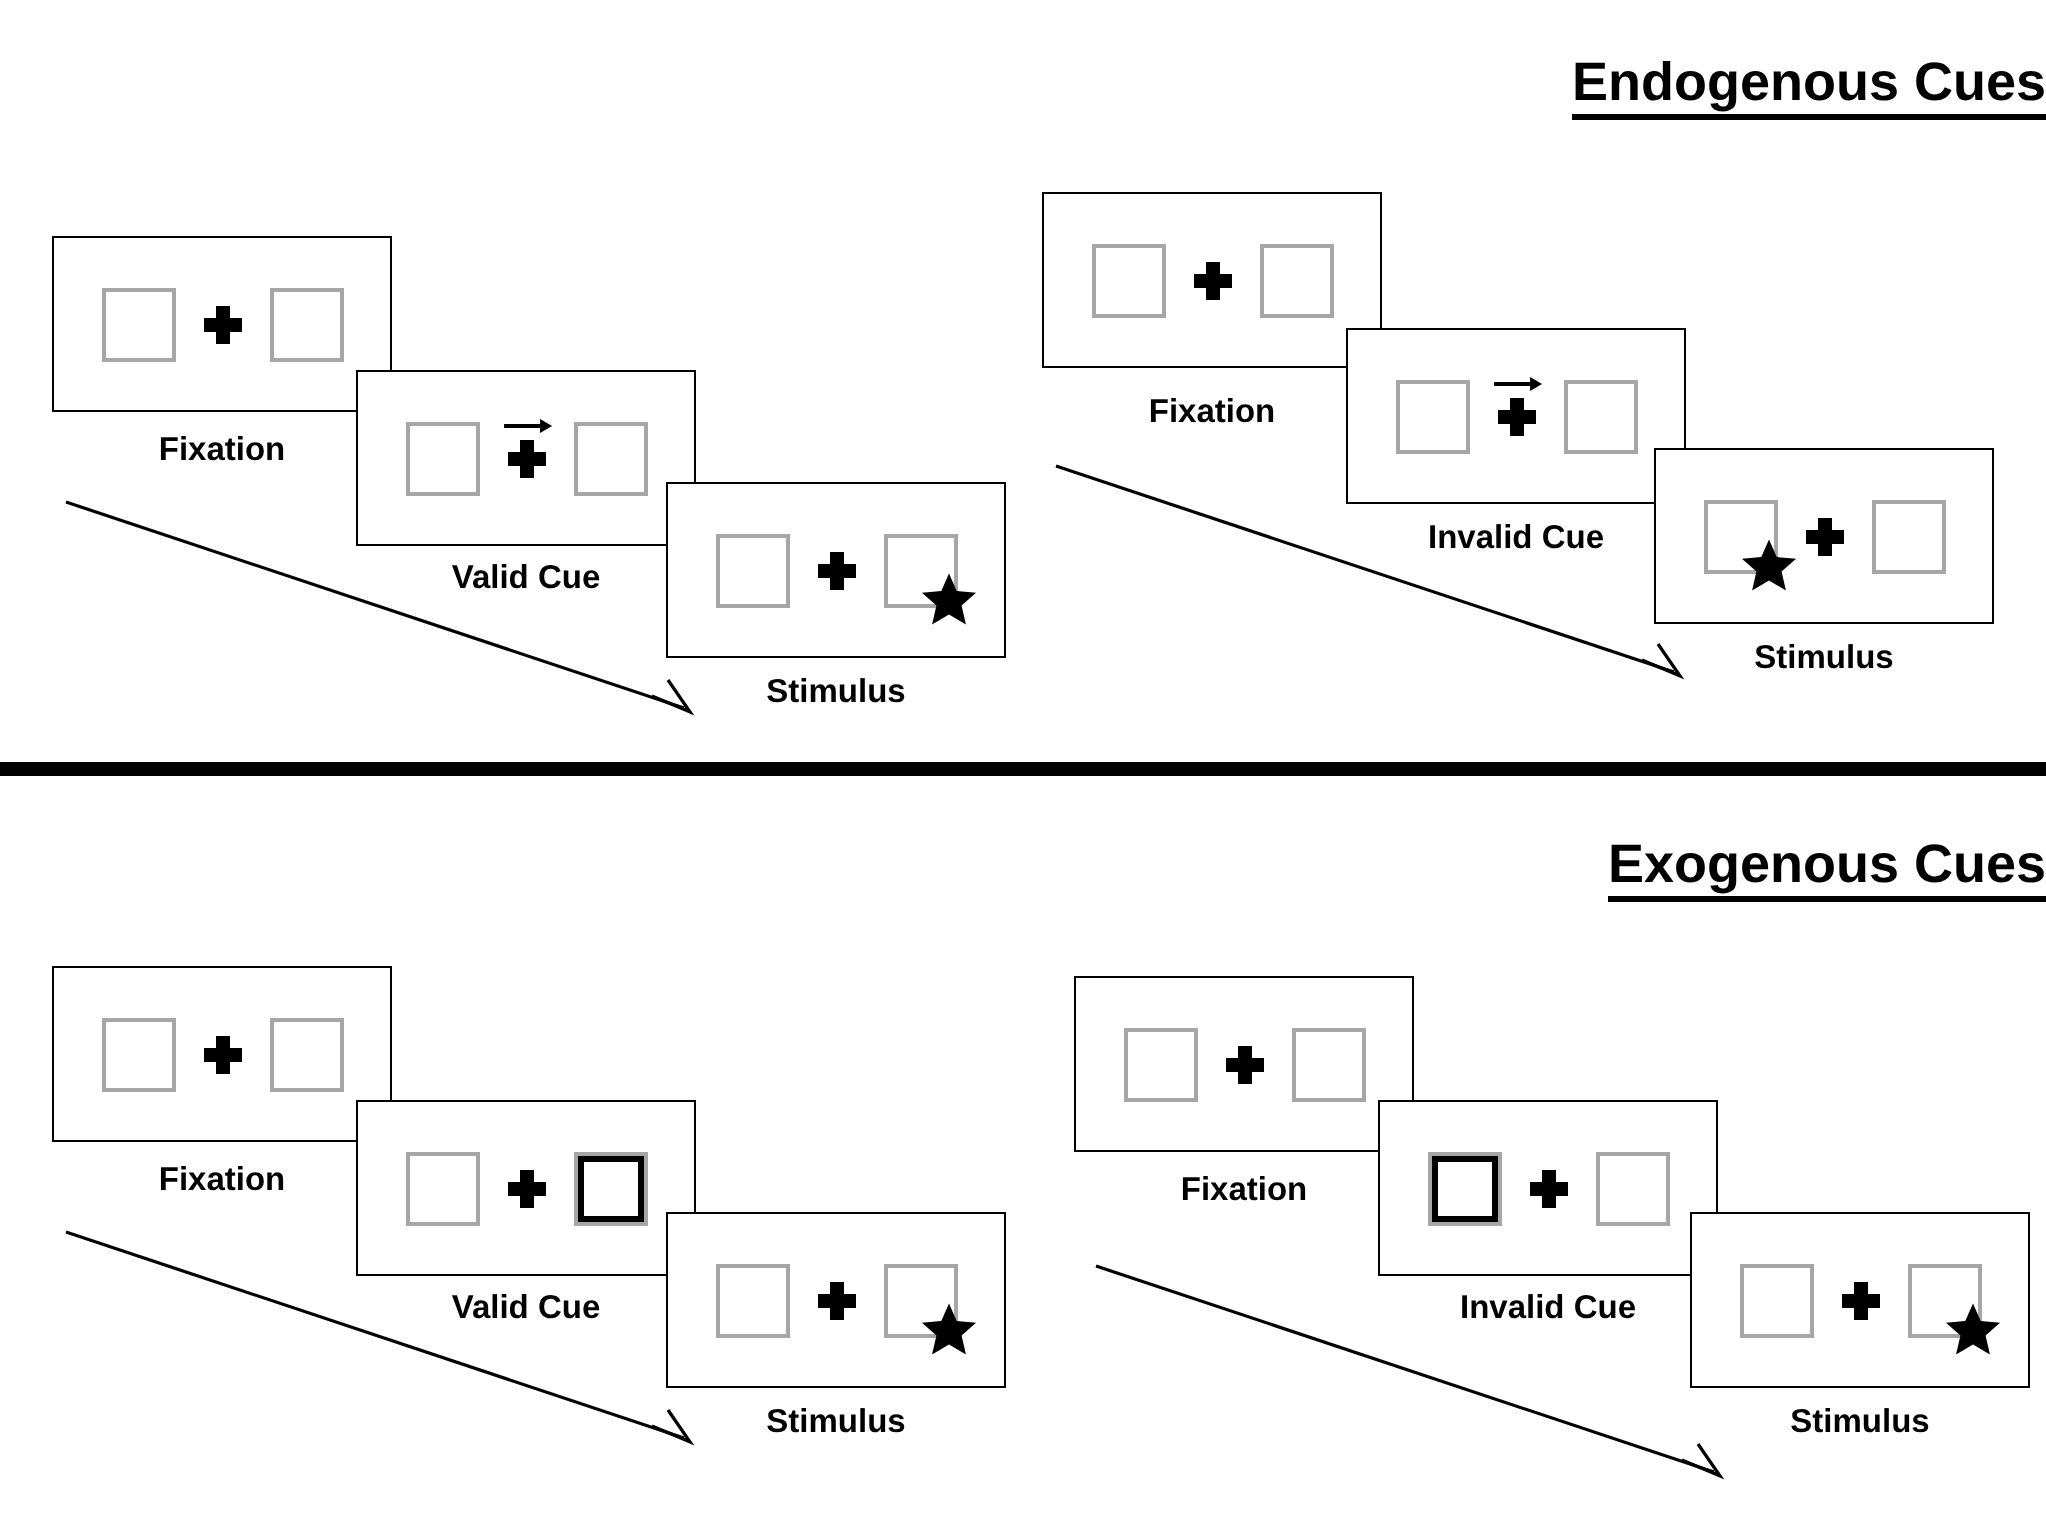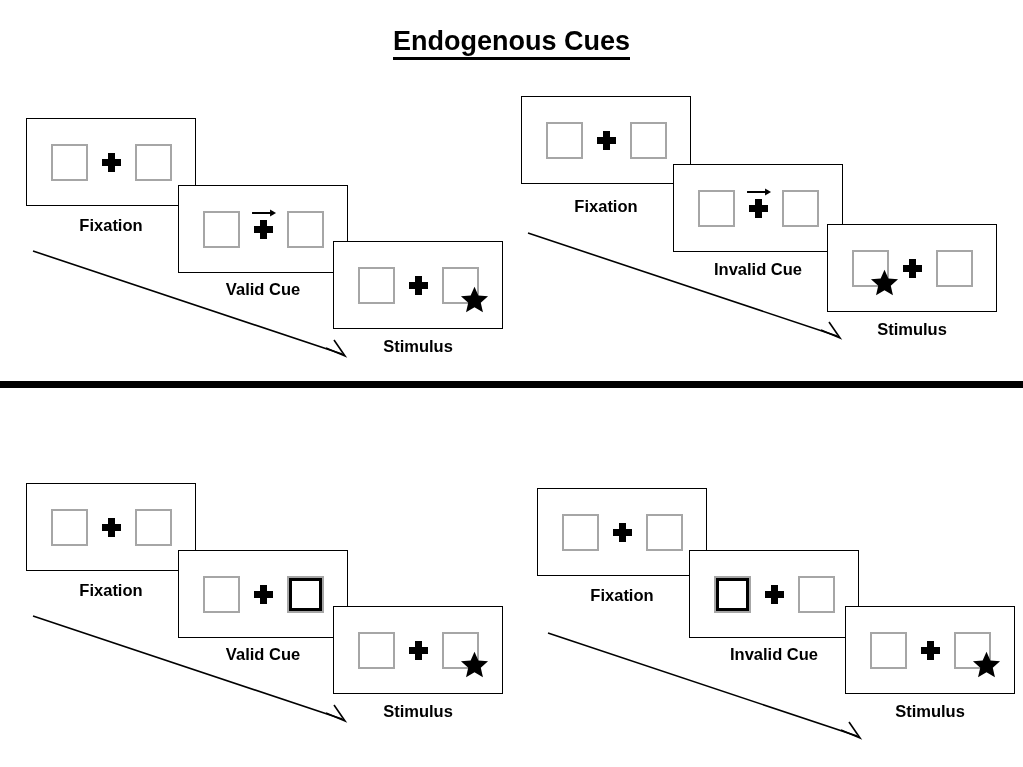--- a/index.html
+++ b/index.html
@@ -19,21 +19,21 @@
     position: absolute;
     left: 0;
     width: 1023px;
   }
   #section-endogenous { top: 0; height: 388px; }
   #section-exogenous  { top: 392px; height: 375px; }
 
   .section-title {
     position: absolute;
     width: 1023px;
-    text-align: center;
+    text-align: right;
     font-size: 27px;
     font-weight: bold;
     color: #000;
     letter-spacing: 0px;
   }
   .section-title span {
     border-bottom: 3px solid #000;
     padding-bottom: 1px;
   }
 
@@ -236,20 +236,23 @@
     </div>
   </div>
   <div class="caption" style="left:827px; top:320px; width:170px; text-align:center;">Stimulus</div>
 
 </div>
 
 <div class="divider"></div>
 
 <div class="section" id="section-exogenous">
 
+  <div class="section-title" style="top:25px;">
+    <span>Exogenous Cues</span>
+  </div>
 
   <div class="flow-arrow" style="left:30px; top:221px; width:320px; height:115px;">
     <svg width="320" height="115" viewBox="0 0 320 115">
       <line x1="3" y1="3" x2="312" y2="106" stroke="#000" stroke-width="1.6"></line>
       <polyline points="296,100 315,108 304,92" fill="none" stroke="#000" stroke-width="1.6"></polyline>
     </svg>
   </div>
 
   <div class="frame" style="left:26px; top:91px; width:170px; height:88px;">
     <div class="frame-inner">

